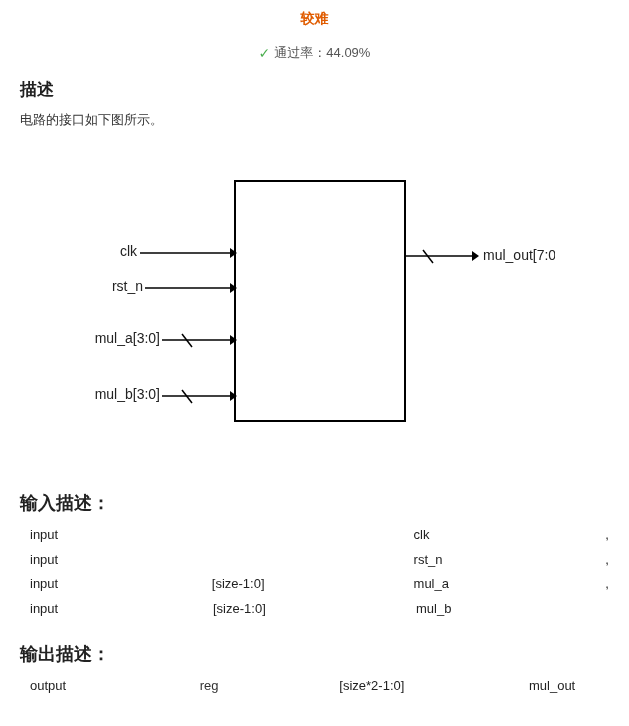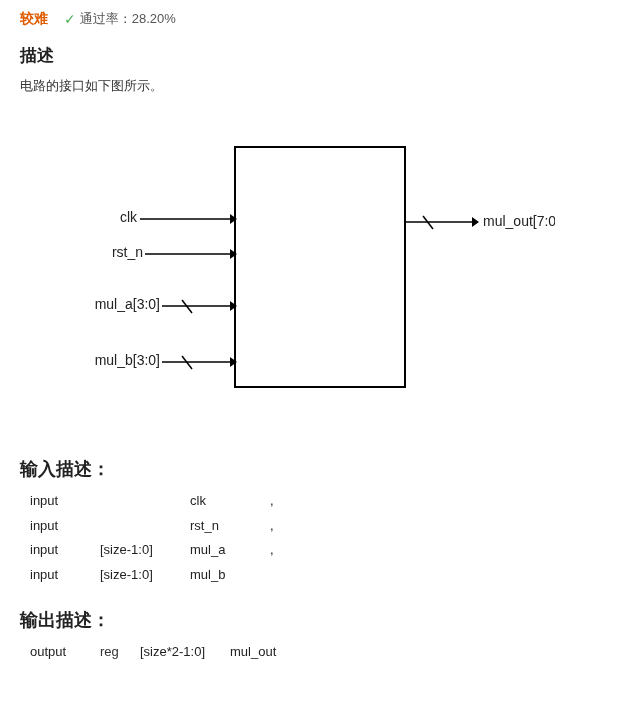--- a/index.html
+++ b/index.html
@@ -13,20 +13,21 @@
       padding: 10px 20px;
     }
 
     
     .header-bar {
       display: flex;
       align-items: center;
       gap: 16px;
       margin-bottom: 16px;
       font-size: 13px;
+      flex-direction: column;
     }
     .header-title {
       color: #e05c00;
       font-weight: bold;
       font-size: 14px;
     }
     .pass-rate-container {
       display: flex;
       align-items: center;
       gap: 4px;
@@ -69,22 +70,23 @@
 
     .io-table {
       font-size: 13px;
       color: #333;
       margin-bottom: 20px;
       padding-left: 10px;
     }
 
     .io-row {
       display: flex;
-      gap: 0;
+      gap: 8px;
       line-height: 1.9;
+      justify-content: space-between;
     }
 
     .col-type {
       width: 70px;
       color: #222;
     }
     .col-size {
       width: 90px;
       color: #222;
     }
@@ -96,21 +98,21 @@
       color: #222;
     }
   </style>
 </head>
 <body>
 
 <div class="header-bar">
   <span class="header-title">较难</span>
   <div class="pass-rate-container">
     <span class="check-icon">✓</span>
-    <span>通过率：28.20%</span>
+    <span>通过率：44.09%</span>
   </div>
 </div>
 
 <div class="section-title">描述</div>
 <div class="description-text">
   <div>电路的接口如下图所示。</div>
 </div>
 
 <div class="circuit-diagram">
   <svg width="480" height="310" viewBox="0 0 480 310" style="font-family: Arial, sans-serif; font-size: 14px;">

